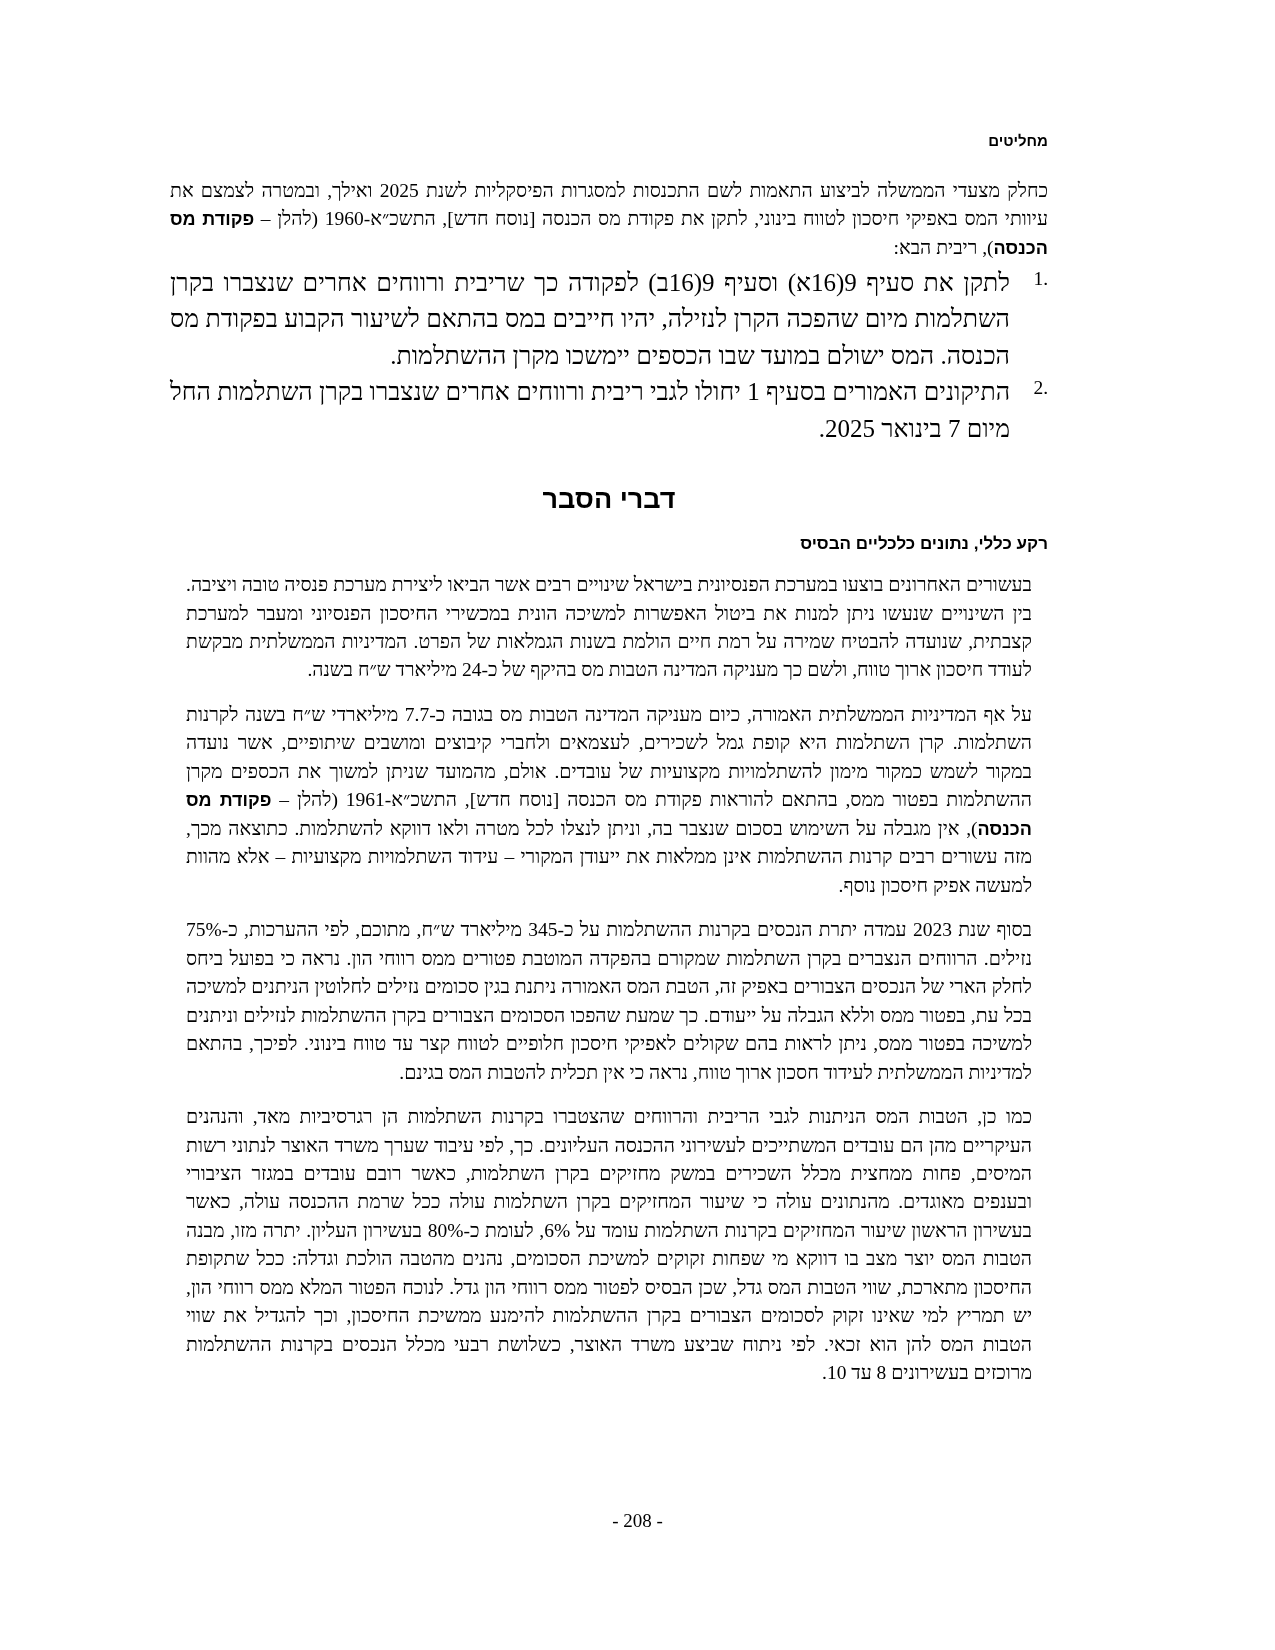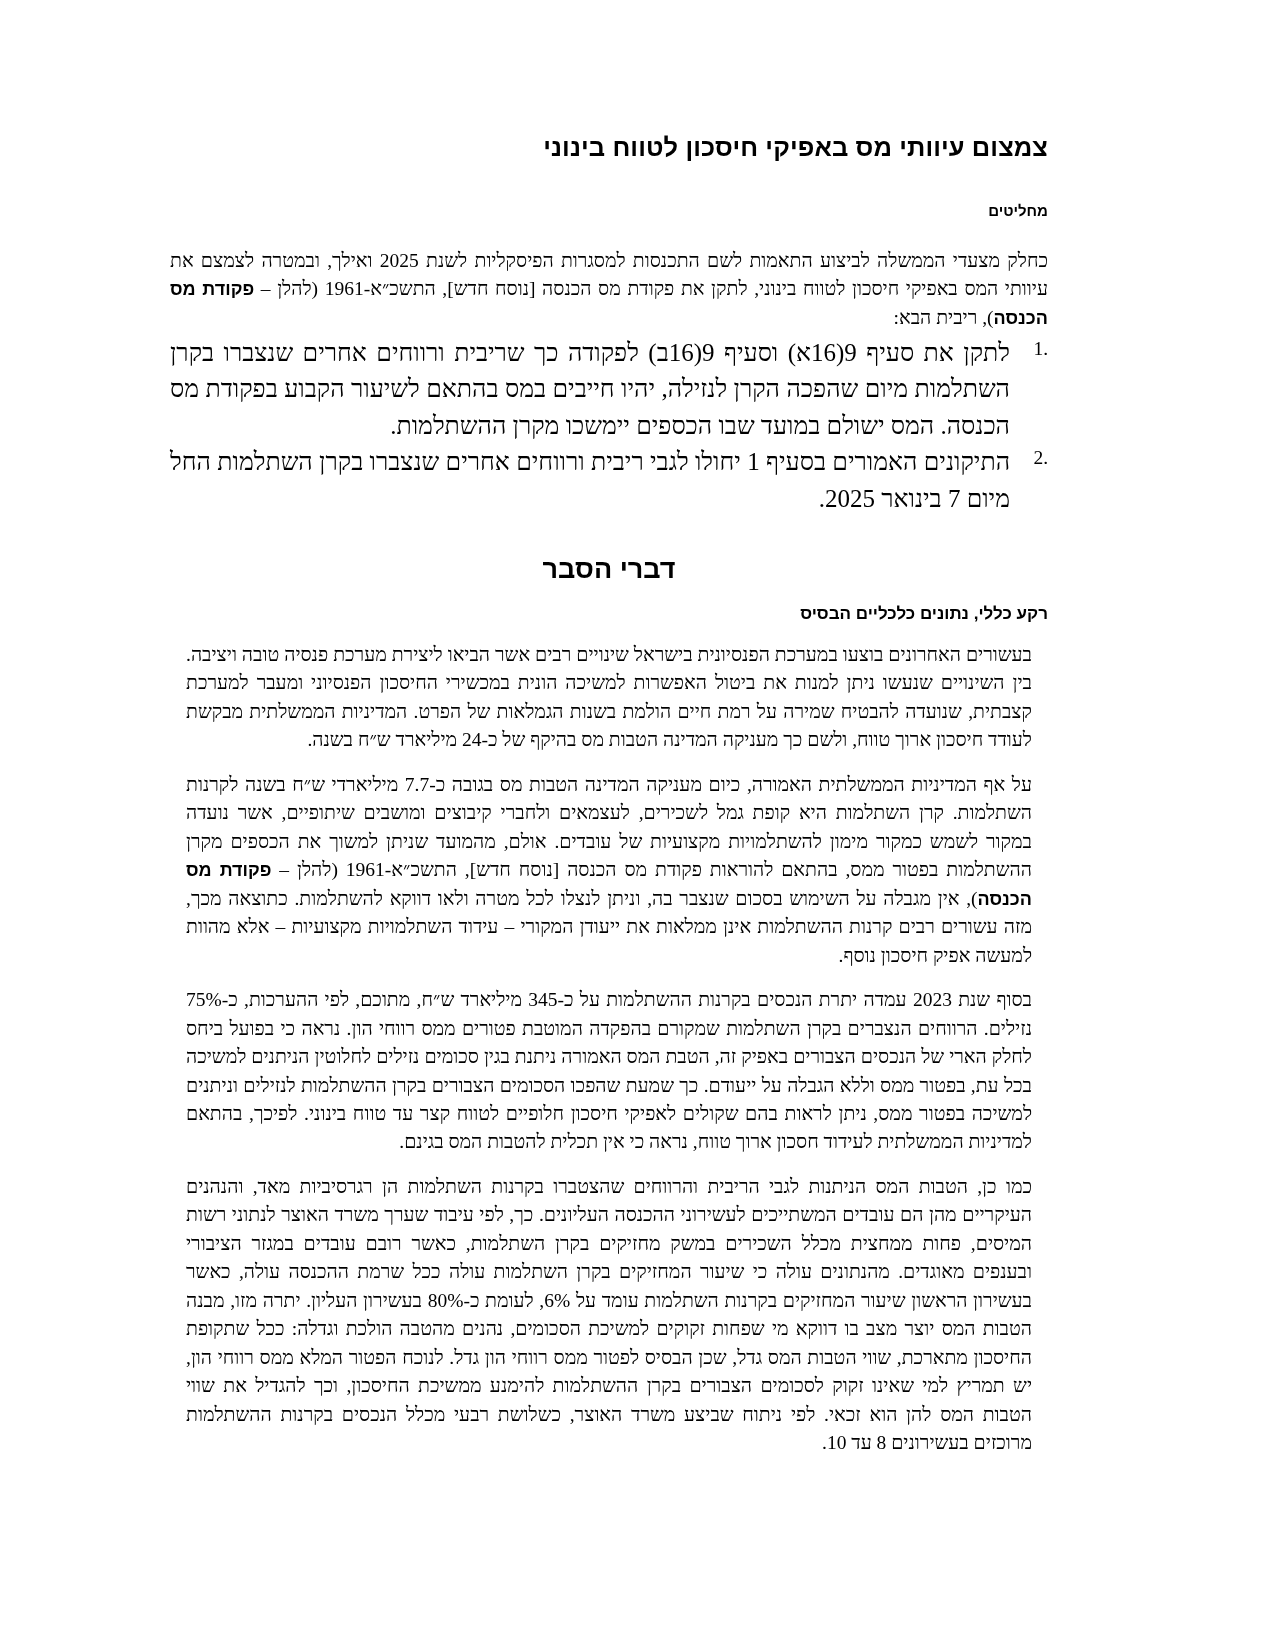--- a/index.html
+++ b/index.html
@@ -117,25 +117,24 @@
     font-size: 19px;
     direction: ltr;
     font-family: "Liberation Serif", "DejaVu Serif", serif;
   }
 </style>
 </head>
 <body>
 
 <div class="page">
 
-  <h1 class="doc-title">צמצום עיוותי מס באפיקי חיסכון לטווח בינוני</h1>
 
   <h2 class="section-heading-right">מחליטים</h2>
 
-  <p class="intro-text"><span>כחלק מצעדי הממשלה לביצוע התאמות לשם התכנסות למסגרות הפיסקליות לשנת 2025 ואילך, ובמטרה לצמצם את עיוותי המס באפיקי חיסכון לטווח בינוני, לתקן את פקודת מס הכנסה [נוסח חדש], התשכ״א-1961 (להלן – </span><span class="bold-inline">פקודת מס הכנסה</span><span>), ריבית הבא:</span></p>
+  <p class="intro-text"><span>כחלק מצעדי הממשלה לביצוע התאמות לשם התכנסות למסגרות הפיסקליות לשנת 2025 ואילך, ובמטרה לצמצם את עיוותי המס באפיקי חיסכון לטווח בינוני, לתקן את פקודת מס הכנסה [נוסח חדש], התשכ״א-1960 (להלן – </span><span class="bold-inline">פקודת מס הכנסה</span><span>), ריבית הבא:</span></p>
 
   <ol class="decisions">
     <li><span>לתקן את סעיף 9(16א) וסעיף 9(16ב) לפקודה כך שריבית ורווחים אחרים שנצברו בקרן השתלמות מיום שהפכה הקרן לנזילה, יהיו חייבים במס בהתאם לשיעור הקבוע בפקודת מס הכנסה. המס ישולם במועד שבו הכספים יימשכו מקרן ההשתלמות.</span></li>
     <li><span>התיקונים האמורים בסעיף 1 יחולו לגבי ריבית ורווחים אחרים שנצברו בקרן השתלמות החל מיום 7 בינואר 2025.</span></li>
   </ol>
 
   <h2 class="section-heading-center">דברי הסבר</h2>
 
   <div class="explanation-block">
 
@@ -145,14 +144,15 @@
 
     <p class="body-text"><span>על אף המדיניות הממשלתית האמורה, כיום מעניקה המדינה הטבות מס בגובה כ-7.7 מיליארדי ש״ח בשנה לקרנות השתלמות. קרן השתלמות היא קופת גמל לשכירים, לעצמאים ולחברי קיבוצים ומושבים שיתופיים, אשר נועדה במקור לשמש כמקור מימון להשתלמויות מקצועיות של עובדים. אולם, מהמועד שניתן למשוך את הכספים מקרן ההשתלמות בפטור ממס, בהתאם להוראות פקודת מס הכנסה [נוסח חדש], התשכ״א-1961 (להלן – </span><span class="bold-inline">פקודת מס הכנסה</span><span>), אין מגבלה על השימוש בסכום שנצבר בה, וניתן לנצלו לכל מטרה ולאו דווקא להשתלמות. כתוצאה מכך, מזה עשורים רבים קרנות ההשתלמות אינן ממלאות את ייעודן המקורי – עידוד השתלמויות מקצועיות – אלא מהוות למעשה אפיק חיסכון נוסף.</span></p>
 
     <p class="body-text"><span>בסוף שנת 2023 עמדה יתרת הנכסים בקרנות ההשתלמות על כ-345 מיליארד ש״ח, מתוכם, לפי ההערכות, כ-75% נזילים. הרווחים הנצברים בקרן השתלמות שמקורם בהפקדה המוטבת פטורים ממס רווחי הון. נראה כי בפועל ביחס לחלק הארי של הנכסים הצבורים באפיק זה, הטבת המס האמורה ניתנת בגין סכומים נזילים לחלוטין הניתנים למשיכה בכל עת, בפטור ממס וללא הגבלה על ייעודם. כך שמעת שהפכו הסכומים הצבורים בקרן ההשתלמות לנזילים וניתנים למשיכה בפטור ממס, ניתן לראות בהם שקולים לאפיקי חיסכון חלופיים לטווח קצר עד טווח בינוני. לפיכך, בהתאם למדיניות הממשלתית לעידוד חסכון ארוך טווח, נראה כי אין תכלית להטבות המס בגינם.</span></p>
 
     <p class="body-text"><span>כמו כן, הטבות המס הניתנות לגבי הריבית והרווחים שהצטברו בקרנות השתלמות הן רגרסיביות מאד, והנהנים העיקריים מהן הם עובדים המשתייכים לעשירוני ההכנסה העליונים. כך, לפי עיבוד שערך משרד האוצר לנתוני רשות המיסים, פחות ממחצית מכלל השכירים במשק מחזיקים בקרן השתלמות, כאשר רובם עובדים במגזר הציבורי ובענפים מאוגדים. מהנתונים עולה כי שיעור המחזיקים בקרן השתלמות עולה ככל שרמת ההכנסה עולה, כאשר בעשירון הראשון שיעור המחזיקים בקרנות השתלמות עומד על 6%, לעומת כ-80% בעשירון העליון. יתרה מזו, מבנה הטבות המס יוצר מצב בו דווקא מי שפחות זקוקים למשיכת הסכומים, נהנים מהטבה הולכת וגדלה: ככל שתקופת החיסכון מתארכת, שווי הטבות המס גדל, שכן הבסיס לפטור ממס רווחי הון גדל. לנוכח הפטור המלא ממס רווחי הון, יש תמריץ למי שאינו זקוק לסכומים הצבורים בקרן ההשתלמות להימנע ממשיכת החיסכון, וכך להגדיל את שווי הטבות המס להן הוא זכאי. לפי ניתוח שביצע משרד האוצר, כשלושת רבעי מכלל הנכסים בקרנות ההשתלמות מרוכזים בעשירונים 8 עד 10.</span></p>
 
 
   </div>
 
+  <div class="page-number">- 208 -</div>
 
 </div>
 
 </body></html>

